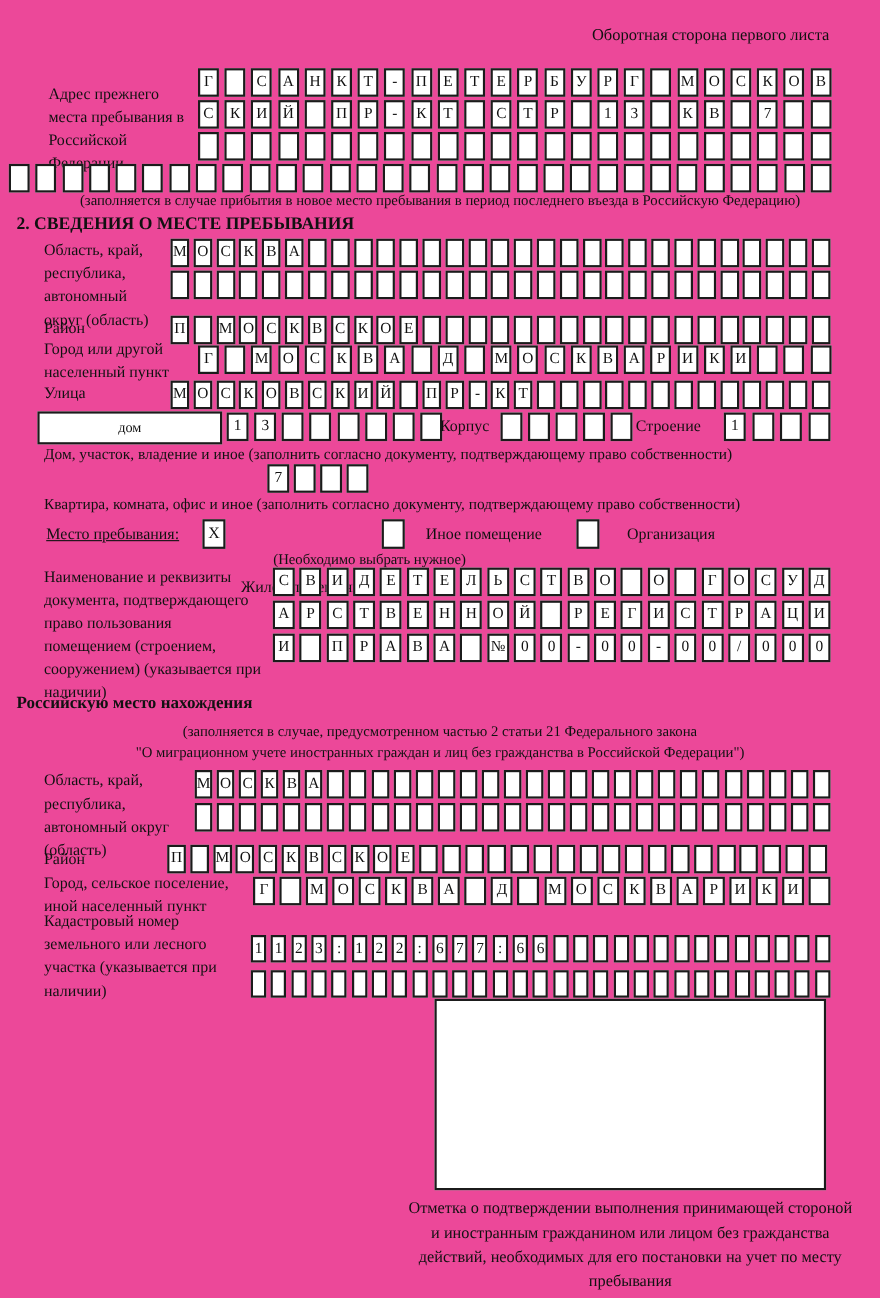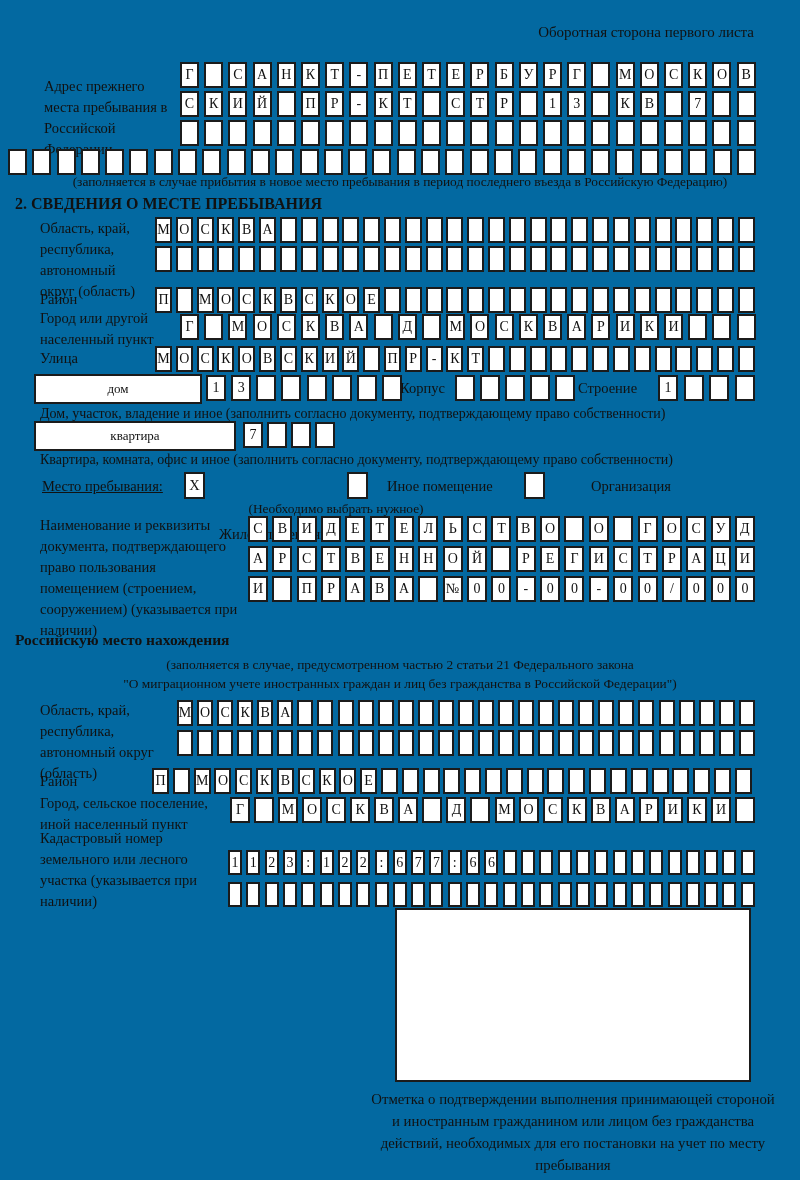--- a/index.html
+++ b/index.html
@@ -1,17 +1,17 @@
 <!DOCTYPE html>
 <html lang="ru"><head>
 <meta charset="utf-8">
 <style>
   html,body{margin:0;padding:0;background:#fff;}
   #page{
-    position:relative;width:800px;height:1180px;background:#0369a1;
+    position:relative;width:800px;height:1180px;background:#ec4899;
     font-family:"Liberation Serif","DejaVu Serif",serif;color:#111;overflow:hidden;
   }
   .abs{position:absolute;}
   .lbl{font-size:14.5px;line-height:21px;color:#111;}
   .note{font-size:13.4px;color:#111;}
   .title{font-weight:bold;font-size:16px;width:800px;left:0;margin-left:15px;}
   .cr{position:absolute;display:flex;justify-content:space-between;}
   .cell{
     box-sizing:border-box;border:2px solid #1b1b1b;height:26px;width:19px;
     display:flex;align-items:center;justify-content:center;
@@ -334,36 +334,35 @@
     </div>
   <div class="abs lbl" style="left:578px;top:378px;">Строение</div>
   <div class="cr cw20" style="left:658px;top:375px;width:97px;">
       <span class="cell">1</span>
       <span class="cell"></span>
       <span class="cell"></span>
       <span class="cell"></span>
     </div>
   <div class="abs note" style="left:40px;top:406px;font-size:14px;">Дом, участок, владение и иное (заполнить согласно документу, подтверждающему право собственности)</div>
 
-  <div class="abs plate" style="left:34px;top:421px;width:202px;">квартира</div>
   <div class="cr cw20" style="left:243px;top:422px;width:92px;">
       <span class="cell">7</span>
       <span class="cell"></span>
       <span class="cell"></span>
       <span class="cell"></span>
     </div>
   <div class="abs note" style="left:40px;top:452px;font-size:14px;">Квартира, комната, офис и иное (заполнить согласно документу, подтверждающему право собственности)</div>
 
   <div class="abs lbl" style="left:42px;top:476px;text-decoration:underline;">Место пребывания:</div>
   <div class="abs optbox" style="left:184px;top:472px;">Х</div>
   <div class="abs lbl" style="left:219px;top:476px;margin-top:48px;">Жилое помещение</div>
   <div class="abs optbox" style="left:347px;top:472px;"></div>
   <div class="abs lbl" style="left:387px;top:476px;">Иное помещение</div>
   <div class="abs optbox" style="left:524px;top:472px;"></div>
-  <div class="abs lbl" style="left:570px;top:476px;margin-left:21px;">Организация</div>
+  <div class="abs lbl" style="left:570px;top:476px;">Организация</div>
   <div class="abs note" style="left:120px;top:501px;width:432px;text-align:center;">(Необходимо выбрать нужное)</div>
 
   <div class="abs lbl" style="left:40px;top:515px;width:198px;">Наименование и реквизиты документа, подтверждающего право пользования помещением (строением, сооружением) (указывается при наличии)</div>
   <div class="cr cw20" style="left:248px;top:516px;width:507px;">
       <span class="cell">С</span>
       <span class="cell">В</span>
       <span class="cell">И</span>
       <span class="cell">Д</span>
       <span class="cell">Е</span>
       <span class="cell">Т</span>

